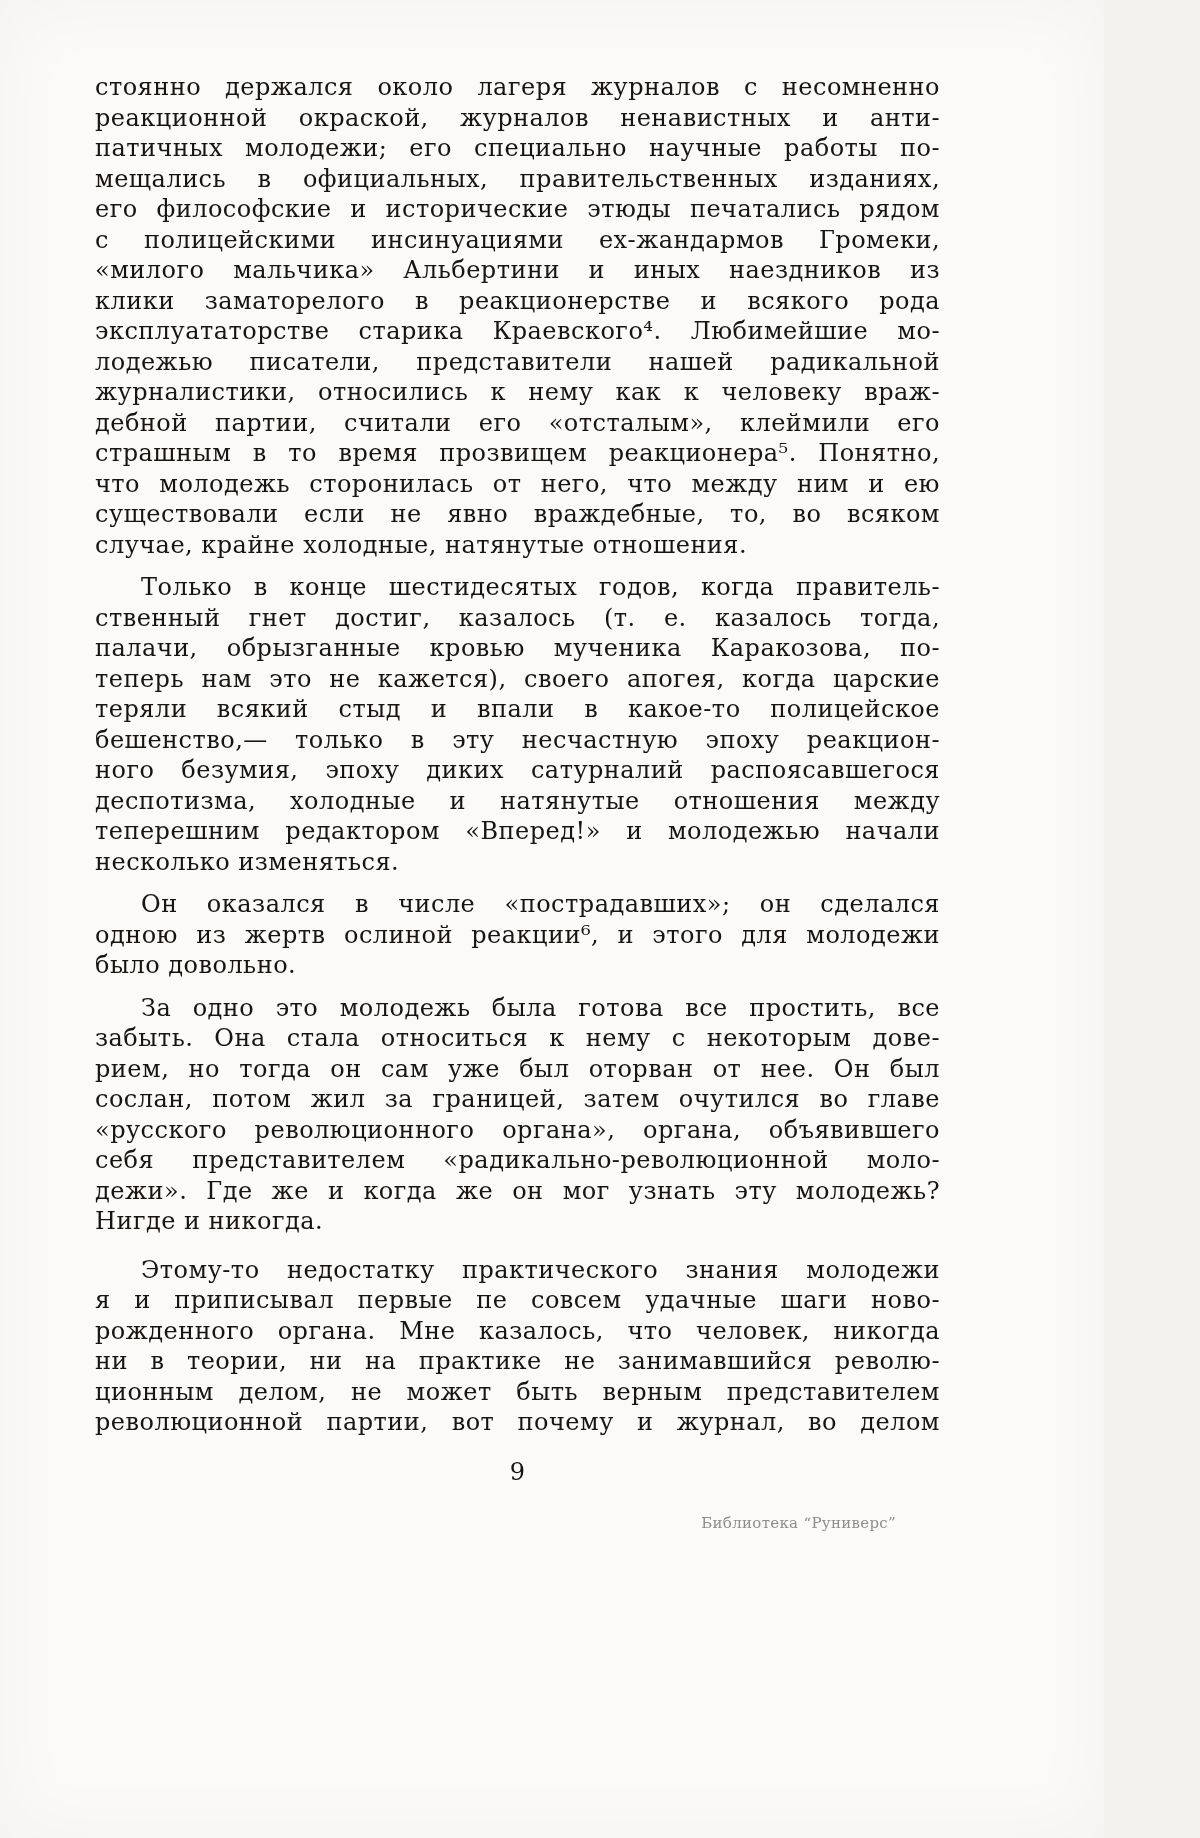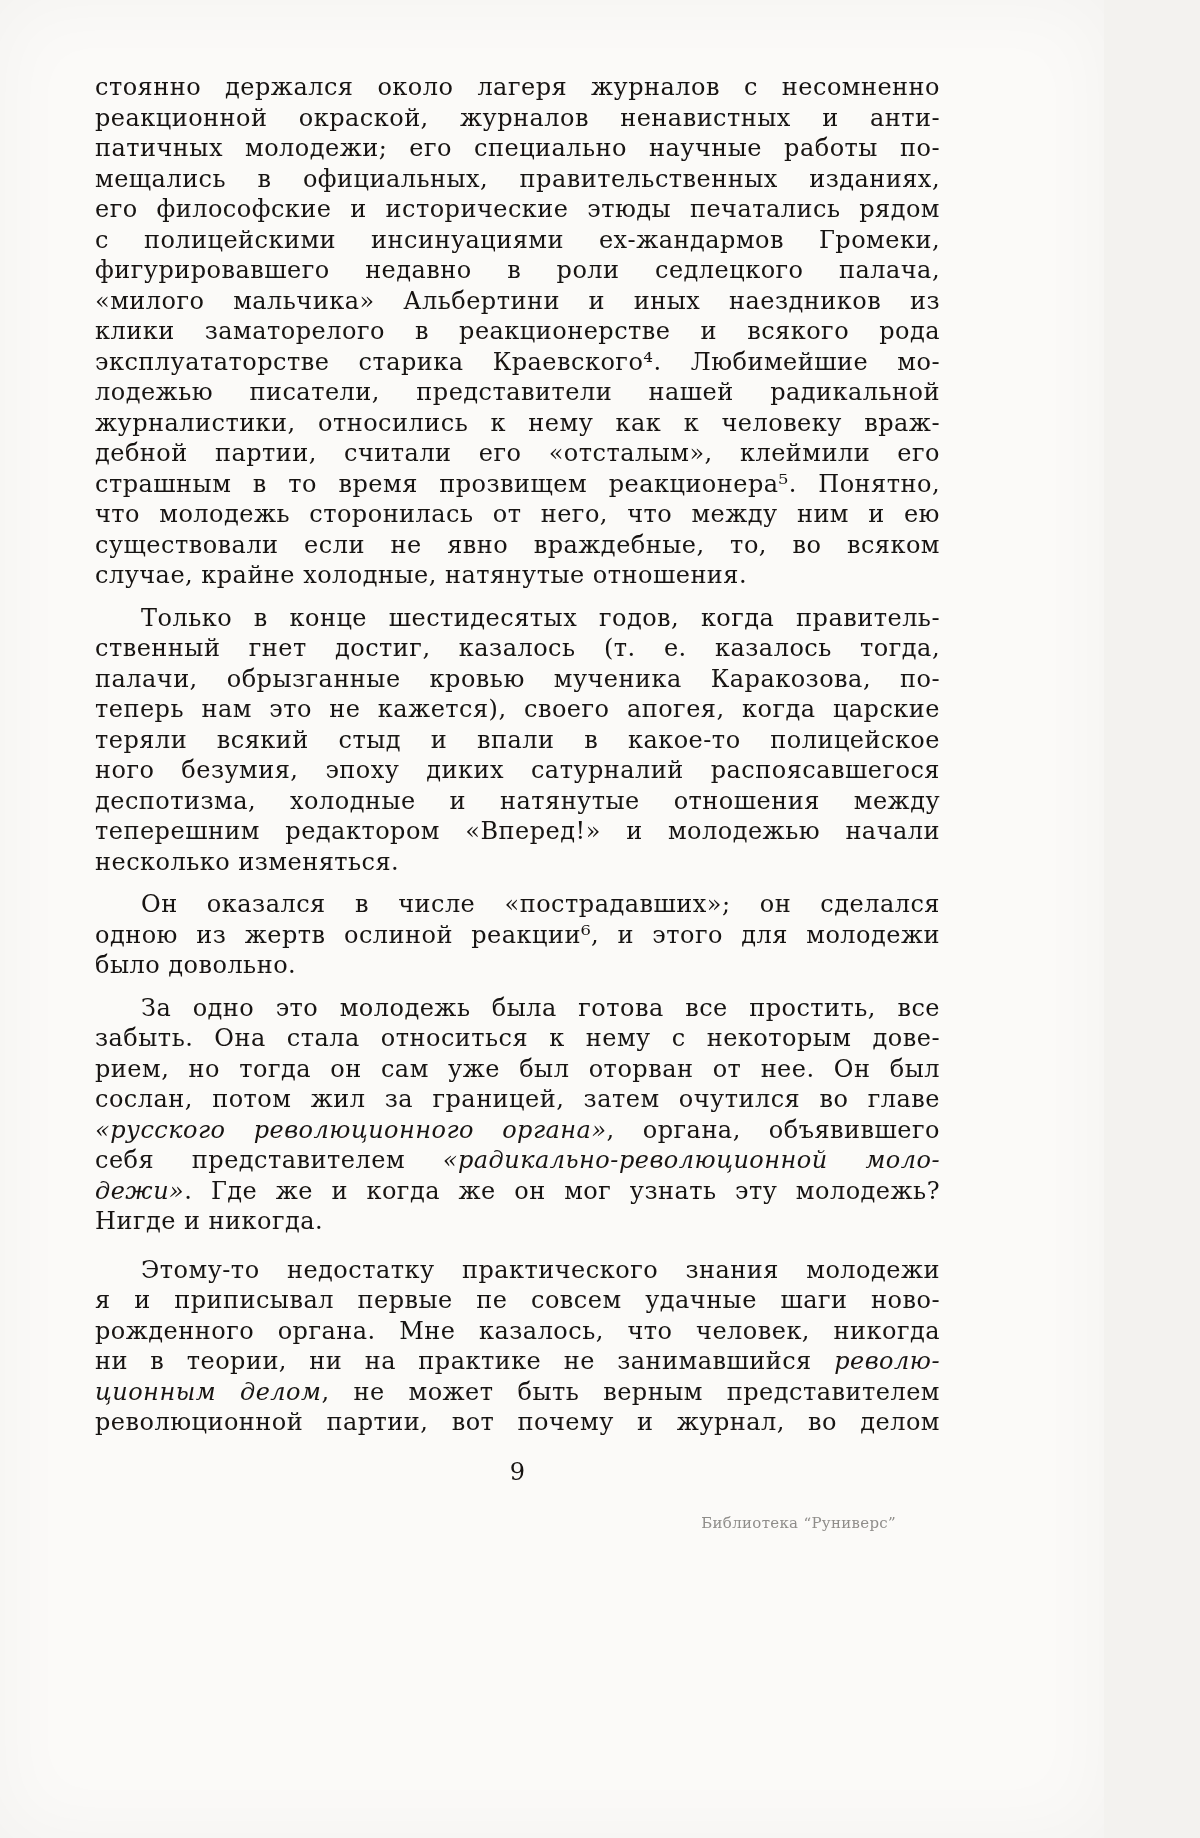--- a/index.html
+++ b/index.html
@@ -31,21 +31,21 @@
   .paragraph { margin: 0; }
   .paragraph + .paragraph { margin-top: 12px; }
   .paragraph.spaced { margin-top: 18px; }
   .line {
     text-align: justify;
     text-align-last: justify;
     white-space: normal;
   }
   .line.last-line { text-align-last: left; }
   .paragraph.indent .line.first-line { text-indent: 46px; }
-  .it { font-style: italic; }
+  .it { }
   .page-number {
     position: absolute;
     left: 95px;
     top: 1458px;
     width: 845px;
     text-align: center;
     font-size: 24px;
   }
   .watermark {
     position: absolute;
@@ -62,38 +62,38 @@
 
 <div class="page">
   <div class="text-block">
       <div class="paragraph">
         <div class="line first-line"><span>стоянно держался около лагеря журналов с несомненно</span></div>
         <div class="line"><span>реакционной окраской, журналов ненавистных и анти-</span></div>
         <div class="line"><span>патичных молодежи; его специально научные работы по-</span></div>
         <div class="line"><span>мещались в официальных, правительственных изданиях,</span></div>
         <div class="line"><span>его философские и исторические этюды печатались рядом</span></div>
         <div class="line"><span>с полицейскими инсинуациями ех-жандармов Громеки,</span></div>
-        <div class="line"><span>фигурировавшего недавно в роли седлецкого палача,</span></div>
         <div class="line"><span>«милого мальчика» Альбертини и иных наездников из</span></div>
         <div class="line"><span>клики заматорелого в реакционерстве и всякого рода</span></div>
         <div class="line"><span>эксплуататорстве старика Краевского⁴. Любимейшие мо-</span></div>
         <div class="line"><span>лодежью писатели, представители нашей радикальной</span></div>
         <div class="line"><span>журналистики, относились к нему как к человеку враж-</span></div>
         <div class="line"><span>дебной партии, считали его «отсталым», клеймили его</span></div>
         <div class="line"><span>страшным в то время прозвищем реакционера⁵. Понятно,</span></div>
         <div class="line"><span>что молодежь сторонилась от него, что между ним и ею</span></div>
         <div class="line"><span>существовали если не явно враждебные, то, во всяком</span></div>
         <div class="line last-line"><span>случае, крайне холодные, натянутые отношения.</span></div>
       </div>
       <div class="paragraph indent">
         <div class="line first-line"><span>Только в конце шестидесятых годов, когда правитель-</span></div>
         <div class="line"><span>ственный гнет достиг, казалось (т. е. казалось тогда,</span></div>
         <div class="line"><span>палачи, обрызганные кровью мученика Каракозова, по-</span></div>
         <div class="line"><span>теперь нам это не кажется), своего апогея, когда царские</span></div>
         <div class="line"><span>теряли всякий стыд и впали в какое-то полицейское</span></div>
+        <div class="line"><span>бешенство,— только в эту несчастную эпоху реакцион-</span></div>
         <div class="line"><span>ного безумия, эпоху диких сатурналий распоясавшегося</span></div>
         <div class="line"><span>деспотизма, холодные и натянутые отношения между</span></div>
         <div class="line"><span>теперешним редактором «Вперед!» и молодежью начали</span></div>
         <div class="line last-line"><span>несколько изменяться.</span></div>
       </div>
       <div class="paragraph indent">
         <div class="line first-line"><span>Он оказался в числе «пострадавших»; он сделался</span></div>
         <div class="line"><span>одною из жертв ослиной реакции⁶, и этого для молодежи</span></div>
         <div class="line last-line"><span>было довольно.</span></div>
       </div>

